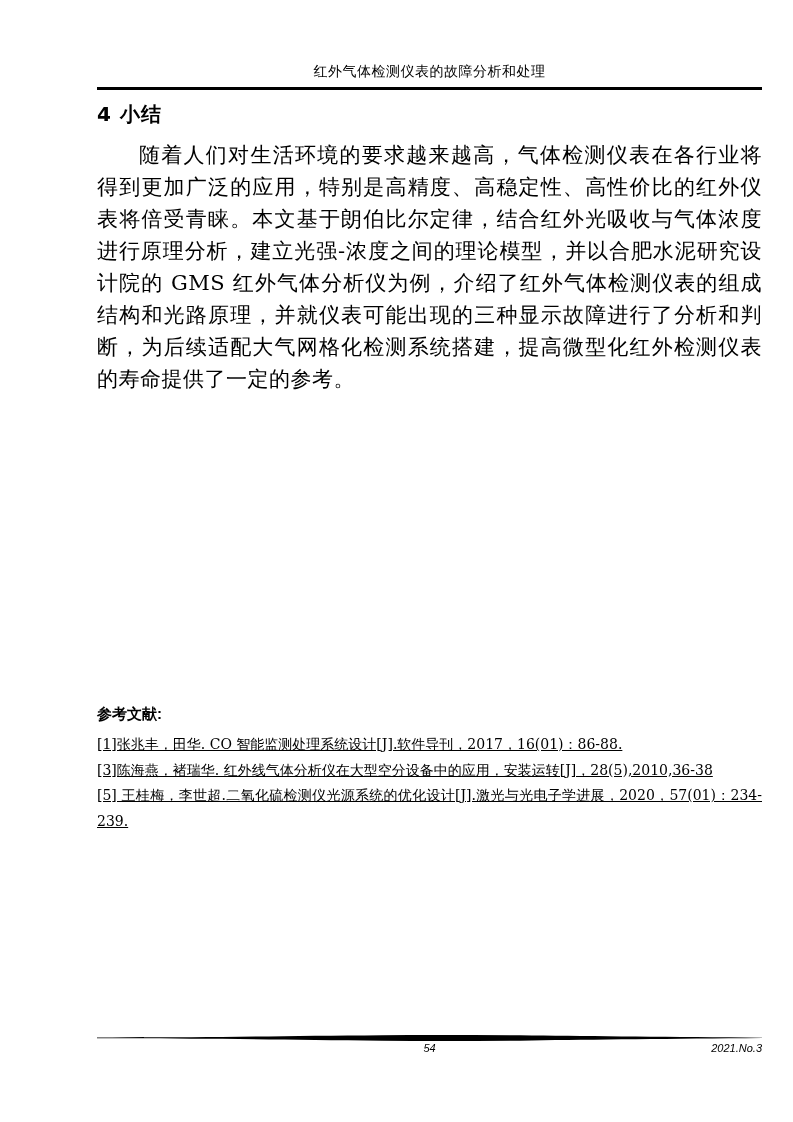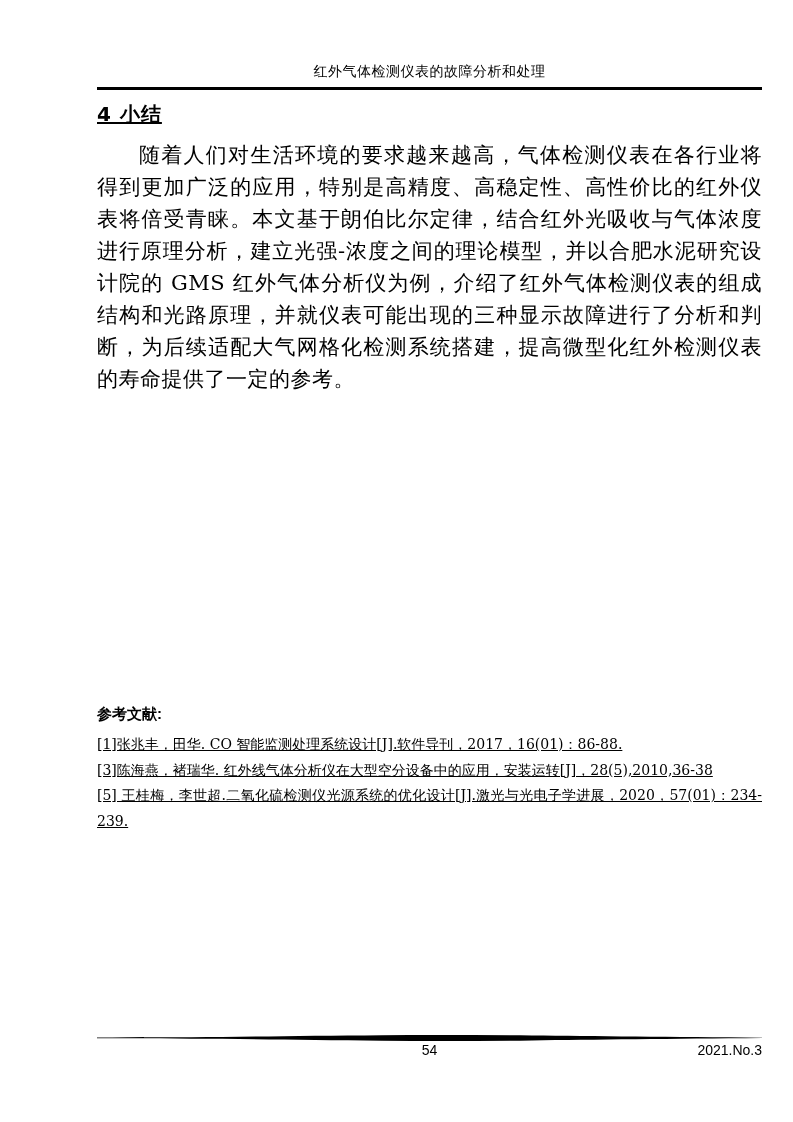--- a/index.html
+++ b/index.html
@@ -36,21 +36,20 @@
     height: 2px;
     border-top: 2.4px solid #000;
     border-bottom: 1px solid #000;
   }
   .section-heading {
     top: 101px;
     font-family: "DejaVu Sans", "Liberation Sans", sans-serif;
     font-weight: bold;
     font-size: 20px;
     letter-spacing: 1px;
-    text-decoration: underline;
   }
   .body-par {
     top: 139px;
     font-size: 21px;
     line-height: 32px;
     text-align: justify;
     text-indent: 2em;
     letter-spacing: 0.5px;
   }
   .ref-heading {
@@ -70,21 +69,22 @@
   }
   .footer-rule-wrap {
     top: 1034px;
     height: 8px;
   }
   .footer-rule-wrap svg { display: block; width: 665px; height: 8px; }
   .footer-row {
     top: 1042px;
     height: 18px;
     font-family: "Liberation Sans", "DejaVu Sans", sans-serif;
-    font-size: 14px;
+    font-size: 11px;
+    font-style: italic;
   }
   .page-number {
     position: absolute;
     left: 0; right: 0;
     text-align: center;
   }
   .issue-label {
     position: absolute;
     right: 0;
     top: 0;

